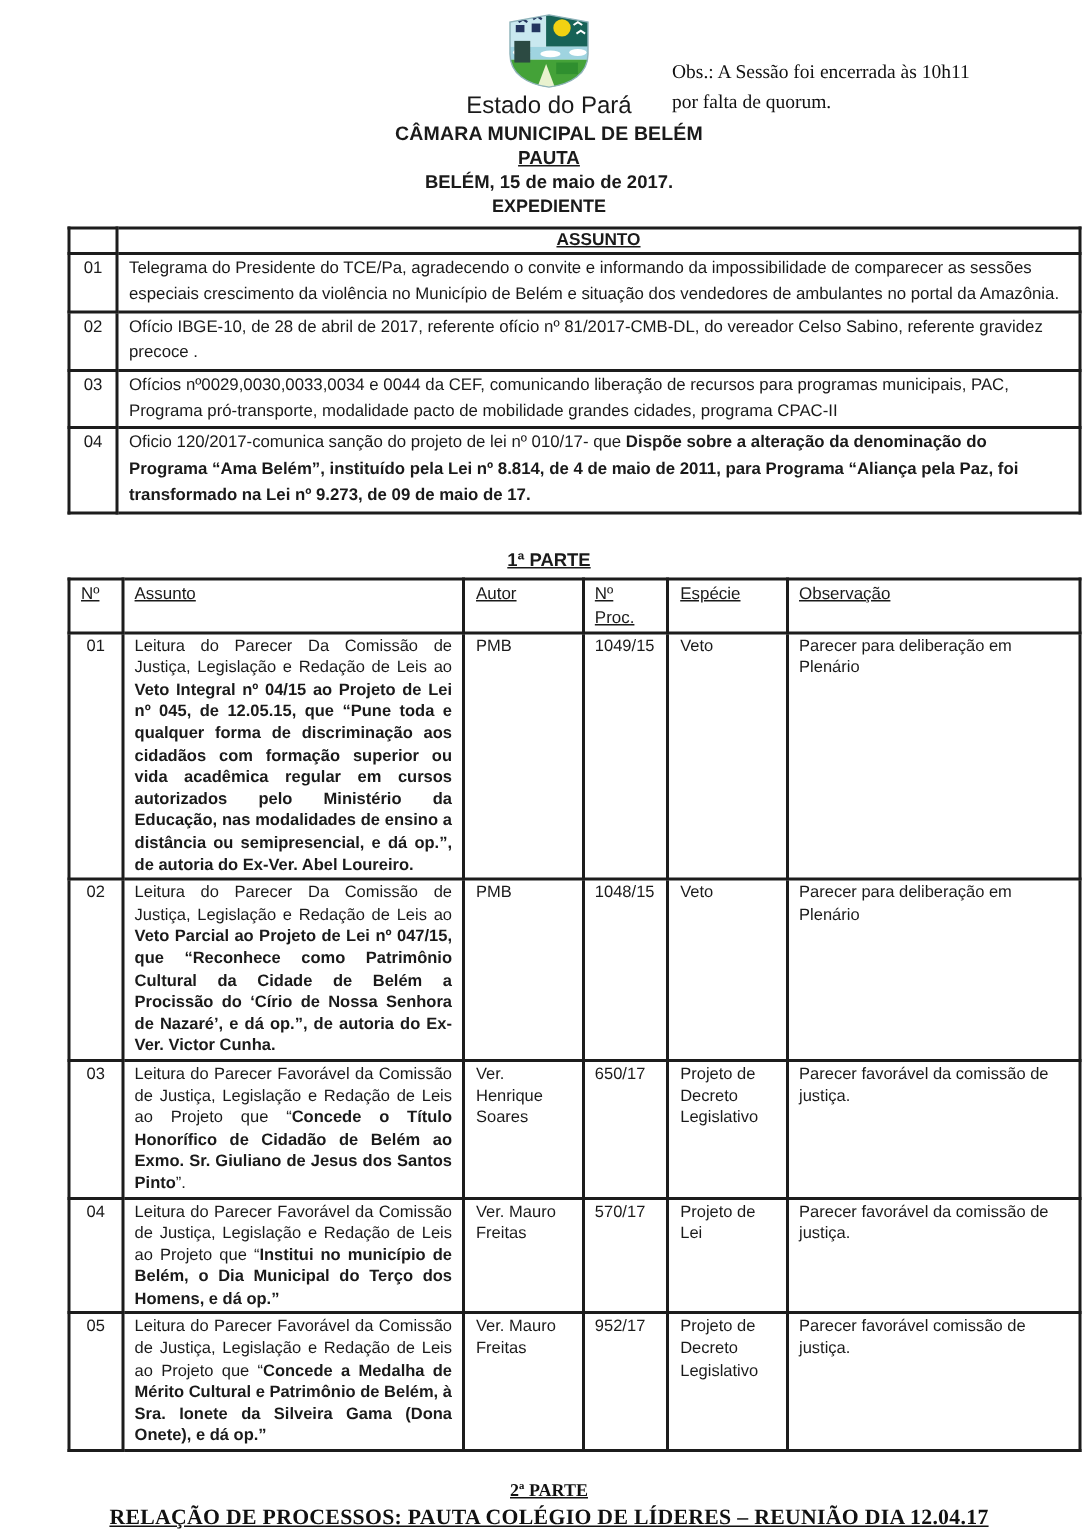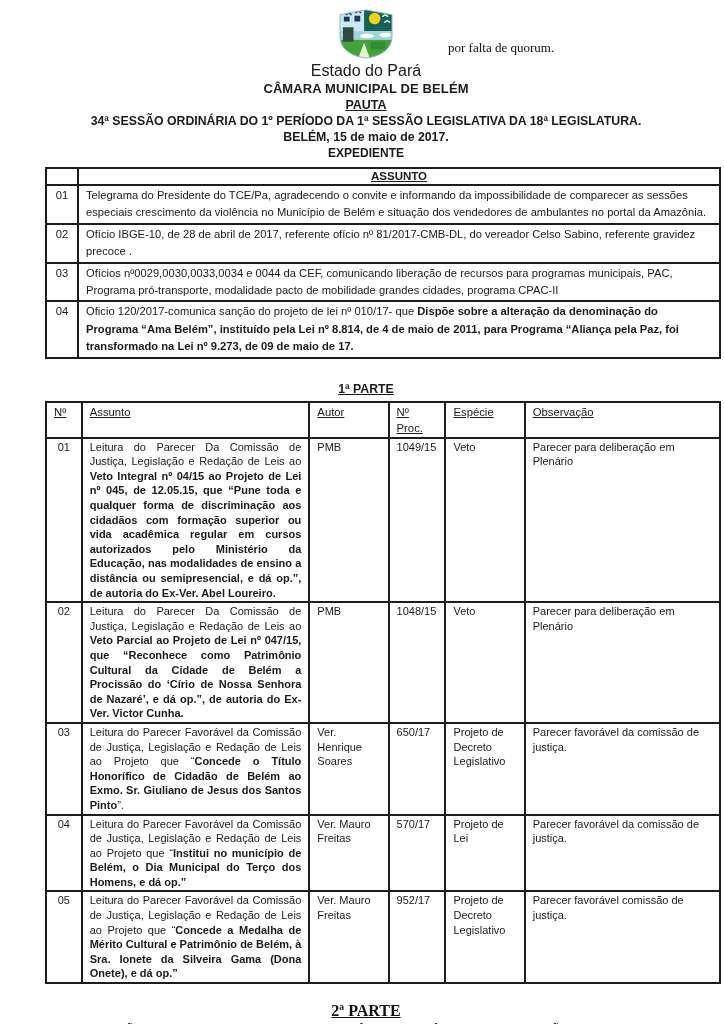--- a/index.html
+++ b/index.html
@@ -43,21 +43,21 @@
   .t2 .autorcol{width:71px;}
   .t2 .proccol{width:51px;}
   .t2 .especiecol{width:71px;}
   .t2 .obscol{width:175px;}
   b{font-weight:bold;}
   
   .parte1-title{width:676px;margin:23px 0 5px 28px;text-align:center;
     font-size:12.3px;font-weight:bold;}
   .parte2{width:676px;margin:18px 0 0 28px;text-align:center;
     font-family:"Liberation Serif",serif;font-weight:bold;color:#111;}
-  .parte2-title{font-size:16px;}
+  .parte2-title{font-size:12px;}
   .parte2-subtitle{font-size:14.5px;margin-top:3px;letter-spacing:.2px;}
 </style>
 </head>
 <body>
 
 <div class="page">
 
   <div class="header">
     <div class="logo">
       <svg width="64" height="52" viewBox="0 0 64 54" aria-hidden="true">
@@ -80,26 +80,26 @@
           <ellipse cx="52" cy="28" rx="6" ry="2.4" fill="#ffffff"></ellipse>
           <rect x="0" y="33" width="64" height="21" fill="#44a238"></rect>
           <rect x="8" y="20" width="11" height="15" fill="#2c4a42"></rect>
           <rect x="37" y="35" width="15" height="8" fill="#2f8f2f"></rect>
           <path d="M24 52 L30 36 L36 52 Z" fill="#e9f2cf"></path>
         </g>
         <path d="M32 2 L59 7 V29 C59 43 47 50 32 52 C17 50 5 43 5 29 V7 Z" fill="none" stroke="#8fb3ba" stroke-width="1"></path>
       </svg>
     </div>
     <div class="note">
+      <div>Obs.: A Sessão foi encerrada às 10h11</div>
       <div>por falta de quorum.</div>
     </div>
     <div class="state-label">Estado do Pará</div>
     <div class="org-title">CÂMARA MUNICIPAL DE BELÉM</div>
     <div class="doc-type"><span class="ul">PAUTA</span></div>
-    <div class="session-title">34ª SESSÃO ORDINÁRIA DO 1º PERÍODO DA 1ª SESSÃO LEGISLATIVA DA 18ª LEGISLATURA.</div>
     <div class="place-date">BELÉM, 15 de maio de 2017.</div>
     <div class="exped-title">EXPEDIENTE</div>
   </div>
 
   <table class="t1">
     <colgroup>
         <col class="numcol">
         <col>
       </colgroup>
     <thead>

